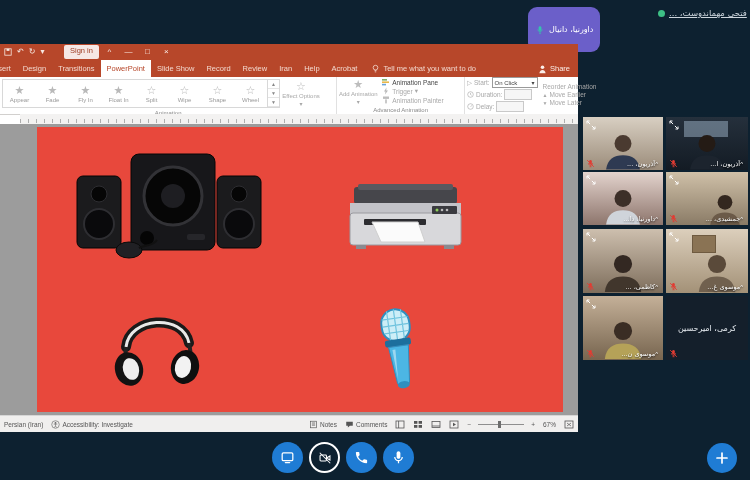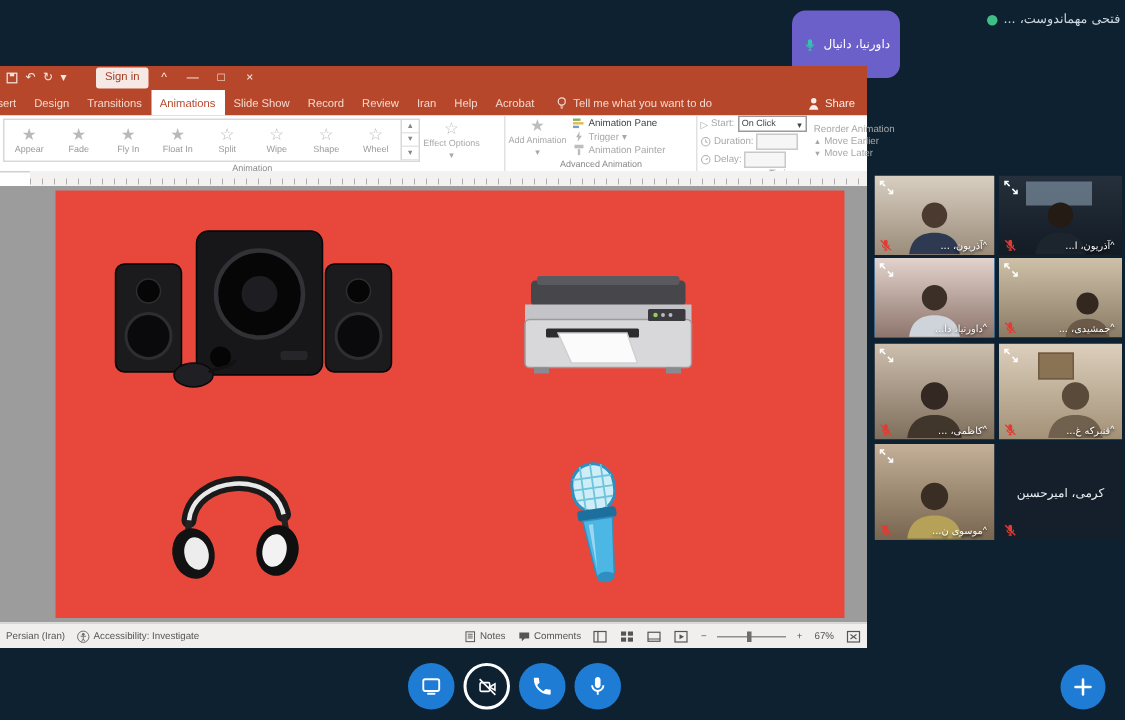--- a/index.html
+++ b/index.html
@@ -6,21 +6,21 @@
   #app{position:relative;width:750px;height:480px;background:#0d2130;overflow:hidden;
        font-family:"Liberation Sans",sans-serif;}
   .fa{font-family:"DejaVu Sans",sans-serif;direction:rtl;}
 
   
   .speaker-badge{position:absolute;left:528px;top:7px;height:17px;background:#6b5fc9;
     border-radius:9px;display:flex;align-items:center;gap:4px;padding:14px 7px;cursor:pointer;}
   .speaker-badge span{color:#fff;font-size:8px;line-height:17px;}
   .call-title{position:absolute;left:658px;top:8px;display:flex;align-items:center;gap:4px;}
   .presence-dot{width:7px;height:7px;border-radius:50%;background:#3dbf85;}
-  .call-title span{color:#cdd6dd;font-size:8.5px;white-space:nowrap;}
+  .call-title span{color:#cdd6dd;font-size:8.5px;white-space:nowrap;text-decoration:underline;}
 
   
   #ppt{position:absolute;left:0;top:44px;width:578px;height:387px;background:#fff;}
   .ppt-titlebar{position:absolute;left:0;top:0;width:578px;height:16px;background:#b7472a;
     display:flex;align-items:center;color:#f7e8e2;font-size:8px;}
   .qat{display:flex;align-items:center;gap:5px;padding-left:4px;width:60px;}
   .qat .ic{font-size:8px;color:#f7e8e2;cursor:pointer;line-height:1;}
   .ppt-title{flex:1;text-align:center;font-size:8px;color:#fbeee8;white-space:nowrap;overflow:hidden;}
   .tb-right{display:flex;gap:2px;padding-right:2px;}
   .signin{background:rgba(255,255,255,.88);color:#9e3c22;border-radius:2px;font-size:7.5px;
@@ -130,21 +130,21 @@
         <div class="wbtn">—</div>
         <div class="wbtn">□</div>
         <div class="wbtn">×</div>
       </div>
     </div>
 
     <div class="ppt-tabs">
       <div class="tab first">Insert</div>
       <div class="tab">Design</div>
       <div class="tab">Transitions</div>
-      <div class="tab active">Animations</div>
+      <div class="tab active">PowerPoint</div>
       <div class="tab">Slide Show</div>
       <div class="tab">Record</div>
       <div class="tab">Review</div>
       <div class="tab">Iran</div>
       <div class="tab">Help</div>
       <div class="tab">Acrobat</div>
       <div class="tellme">
         <svg width="9" height="10" viewBox="0 0 10 11">
             <circle cx="5" cy="4" r="2.6" fill="none" stroke="#f3d9cf" stroke-width=".9"></circle>
             <path d="M3.9 7.3h2.2M4.2 8.7h1.6" stroke="#f3d9cf" stroke-width=".9"></path>
@@ -523,21 +523,21 @@
       </svg>
     <svg class="expand" viewBox="0 0 10 10">
         <path d="M1 3.5V1h2.5M9 6.5V9H6.5M1.3 1.3l2.8 2.8M8.7 8.7 5.9 5.9" stroke="#fff" stroke-width="1" fill="none"></path>
       </svg>
     <div class="namebar">
       <svg width="9" height="9" viewBox="0 0 10 10">
           <path d="M5 1a1.4 1.4 0 0 1 1.4 1.4v2.2a1.4 1.4 0 0 1-2.8 0V2.4A1.4 1.4 0 0 1 5 1z" fill="#e23b32"></path>
           <path d="M2.6 4.6a2.4 2.4 0 0 0 4.8 0M5 7v1.5M3.8 8.6h2.4" stroke="#e23b32" stroke-width=".8" fill="none"></path>
           <path d="M1.3 1.3l7.4 7.4" stroke="#e23b32"></path>
         </svg>
-      <span class="nm fa">قنبرکه غ...</span>
+      <span class="nm fa">موسوی غ...</span>
       <span class="caret">^</span>
     </div>
   </div>
 
   <div class="tile" style="left:666px;top:296px;width:82px;height:64px;background:#141f2b;">
     <div class="center-name fa">کرمی، امیرحسین</div>
     <div class="namebar">
       <svg width="9" height="9" viewBox="0 0 10 10">
           <path d="M5 1a1.4 1.4 0 0 1 1.4 1.4v2.2a1.4 1.4 0 0 1-2.8 0V2.4A1.4 1.4 0 0 1 5 1z" fill="#e23b32"></path>
           <path d="M2.6 4.6a2.4 2.4 0 0 0 4.8 0M5 7v1.5M3.8 8.6h2.4" stroke="#e23b32" stroke-width=".8" fill="none"></path>

